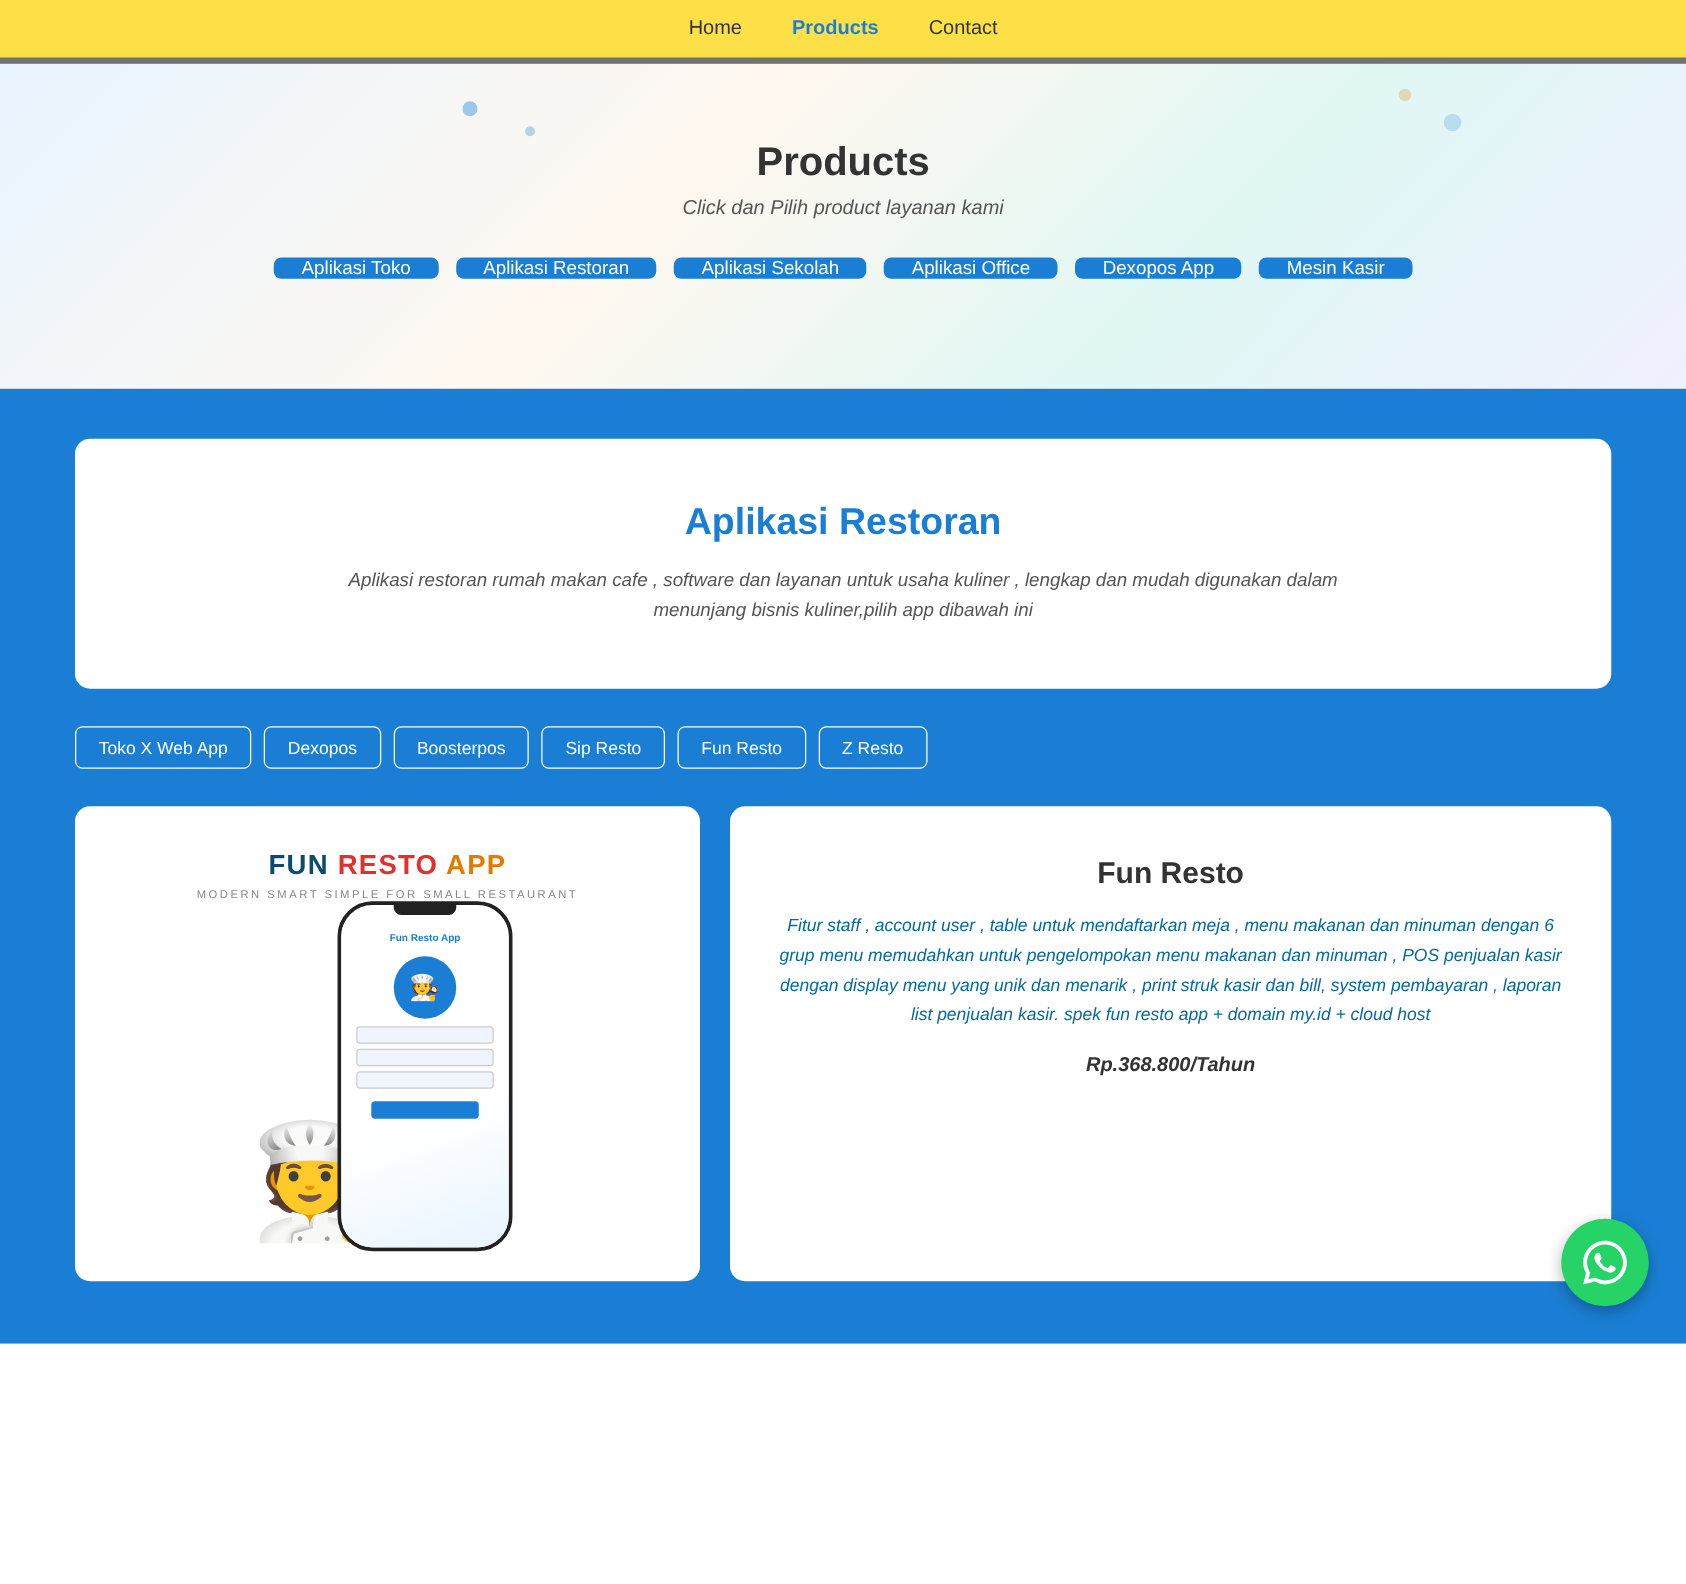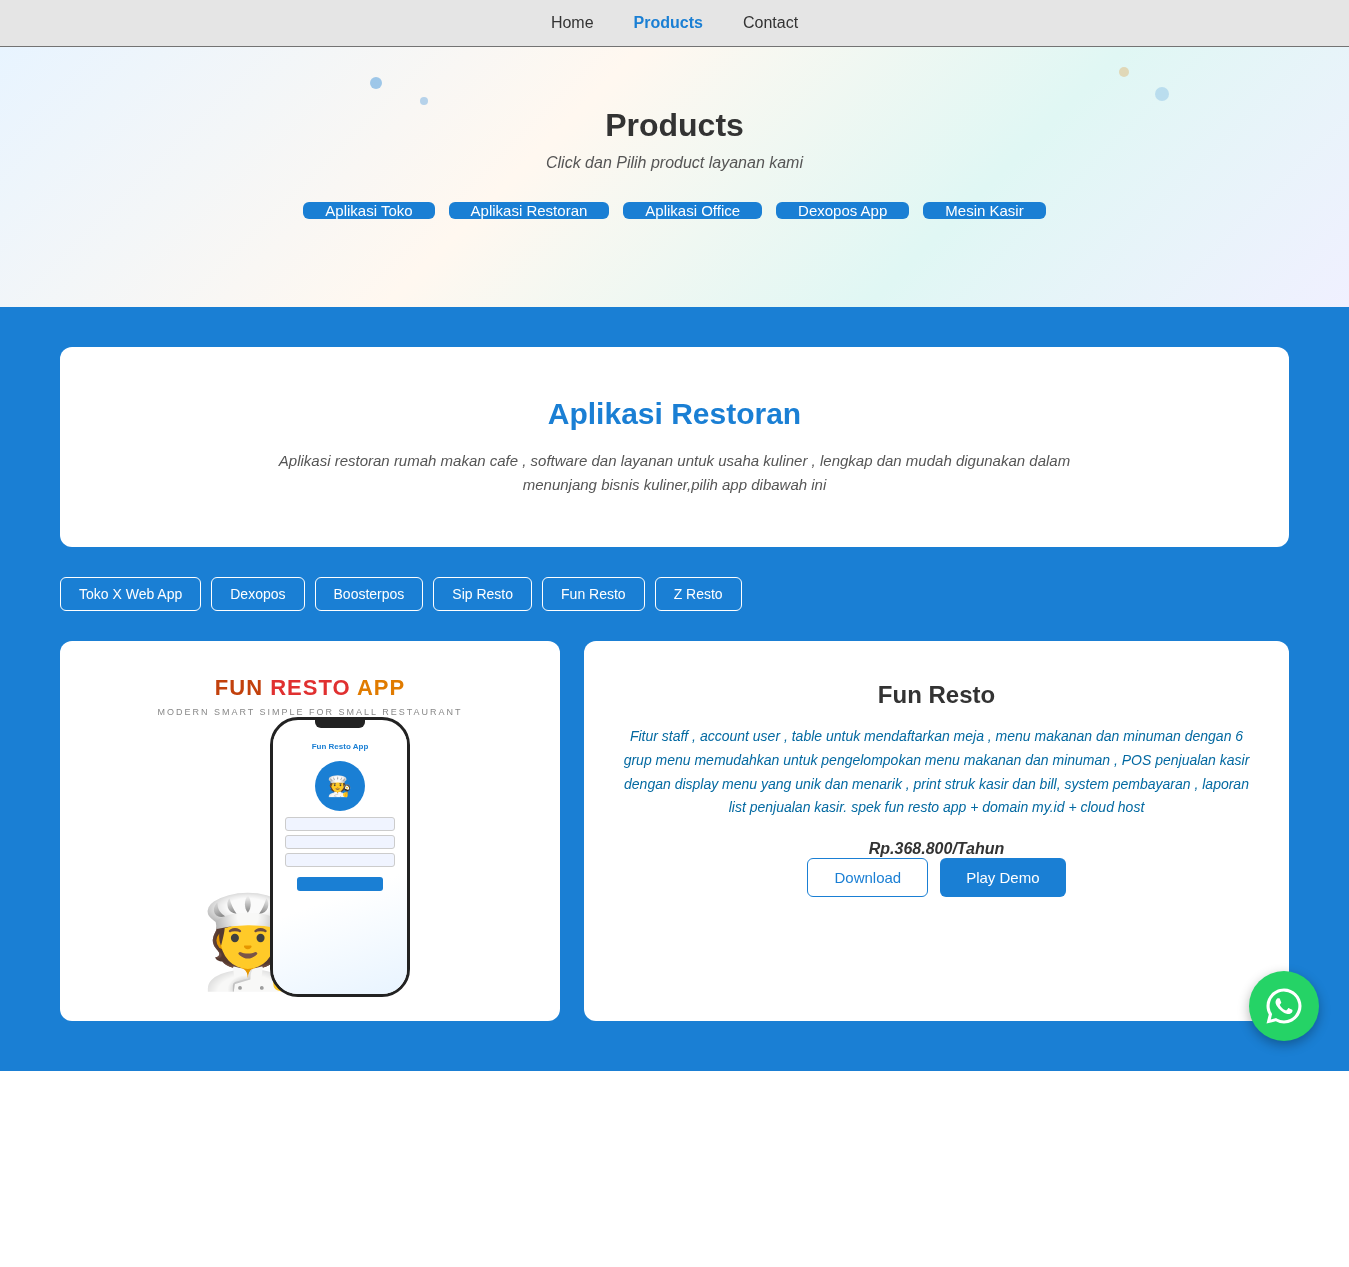--- a/index.html
+++ b/index.html
@@ -5,24 +5,24 @@
     * { box-sizing: border-box; margin: 0; padding: 0; }
     body { font-family: Arial, sans-serif; overflow-x: hidden; }
 
     
     nav {
       display: flex;
       justify-content: center;
       align-items: center;
       gap: 40px;
       padding: 14px 0;
-      background: #e5e5e5;
+      background: #fde047;
       position: relative;
       z-index: 10;
-      border-bottom: 1px solid #737373;
+      border-bottom: 5px solid #737373;
     }
     nav a {
       text-decoration: none;
       color: #333;
       font-size: 16px;
     }
     nav a.active { color: #1a7fd4; font-weight: bold; }
 
     
     .hero {
@@ -293,20 +293,21 @@
   <div class="dot" style="width:12px;height:12px;background:#1a7fd4;top:30px;left:370px;opacity:0.4;"></div>
   <div class="dot" style="width:8px;height:8px;background:#1a7fd4;top:50px;left:420px;opacity:0.3;"></div>
   <div class="dot" style="width:10px;height:10px;background:#e07b00;top:20px;right:220px;opacity:0.25;"></div>
   <div class="dot" style="width:14px;height:14px;background:#1a7fd4;top:40px;right:180px;opacity:0.2;"></div>
 
   <h1>Products</h1>
   <p>Click dan Pilih product layanan kami</p>
   <div class="hero-buttons">
     <button class="hero-btn">Aplikasi Toko</button>
     <button class="hero-btn">Aplikasi Restoran</button>
+    <button class="hero-btn">Aplikasi Sekolah</button>
     <button class="hero-btn">Aplikasi Office</button>
     <button class="hero-btn">Dexopos App</button>
     <button class="hero-btn">Mesin Kasir</button>
   </div>
 </div>
 
 <div class="blue-section">
 
   <div class="white-card">
     <h2>Aplikasi Restoran</h2>
@@ -321,21 +322,21 @@
     <button class="sub-nav-btn">Fun Resto</button>
     <button class="sub-nav-btn">Z Resto</button>
   </div>
 
   <div class="product-row">
 
     <div class="product-image-card">
       <div class="app-mockup">
         <div style="text-align:center; margin-bottom:8px;">
           <span class="fun-resto-logo">
-            <span style="color:#c2410c;">FUN </span><span style="color:#e03030;">RESTO </span><span style="color:#e07b00;">APP</span>
+            <span style="color:#0c4a6e;">FUN </span><span style="color:#e03030;">RESTO </span><span style="color:#e07b00;">APP</span>
           </span><br>
           <span class="fun-resto-subtitle">MODERN SMART SIMPLE FOR SMALL RESTAURANT</span>
         </div>
 
         <div style="position:relative; width:200px; height:260px; display:flex; align-items:center; justify-content:center;">
 
           <div style="position:absolute; left:-10px; bottom:0; font-size:90px; line-height:1;">🧑‍🍳</div>
 
           <div class="phone-mockup" style="margin-left:60px;">
             <div class="notch"></div>
@@ -349,24 +350,20 @@
             </div>
           </div>
         </div>
       </div>
     </div>
 
     <div class="product-info-card">
       <h3>Fun Resto</h3>
       <p>Fitur staff , account user , table untuk mendaftarkan meja , menu makanan dan minuman dengan 6 grup menu memudahkan untuk pengelompokan menu makanan dan minuman , POS penjualan kasir dengan display menu yang unik dan menarik , print struk kasir dan bill, system pembayaran , laporan list penjualan kasir. spek fun resto app + domain my.id + cloud host</p>
       <div class="product-price">Rp.368.800/Tahun</div>
-      <div class="product-actions">
-        <button class="btn-download">Download</button>
-        <button class="btn-play-demo">Play Demo</button>
-      </div>
     </div>
 
   </div>
 
   <div class="whatsapp-float" style="position:absolute; right:30px; bottom:30px;">
     <svg viewBox="0 0 32 32">
       <path d="M16 2C8.28 2 2 8.28 2 16c0 2.46.67 4.77 1.84 6.76L2 30l7.45-1.8A13.94 13.94 0 0016 30c7.72 0 14-6.28 14-14S23.72 2 16 2zm0 25.5a11.44 11.44 0 01-5.83-1.59l-.42-.25-4.34 1.05 1.08-4.23-.27-.43A11.5 11.5 0 1116 27.5zm6.3-8.6c-.34-.17-2.02-1-2.33-1.11-.31-.12-.54-.17-.76.17-.23.34-.88 1.11-1.08 1.34-.2.23-.4.26-.74.09-.34-.17-1.44-.53-2.74-1.69-1.01-.9-1.69-2.01-1.89-2.35-.2-.34-.02-.52.15-.69.15-.15.34-.4.51-.6.17-.2.23-.34.34-.57.12-.23.06-.43-.03-.6-.09-.17-.76-1.83-1.04-2.5-.27-.66-.55-.57-.76-.58l-.65-.01c-.23 0-.59.09-.9.43-.31.34-1.17 1.14-1.17 2.78s1.2 3.23 1.37 3.45c.17.23 2.36 3.6 5.72 5.05.8.35 1.42.55 1.9.71.8.25 1.53.22 2.1.13.64-.1 1.97-.8 2.25-1.58.28-.77.28-1.43.2-1.57-.09-.14-.31-.23-.65-.4z"></path>
     </svg>
   </div>
 

